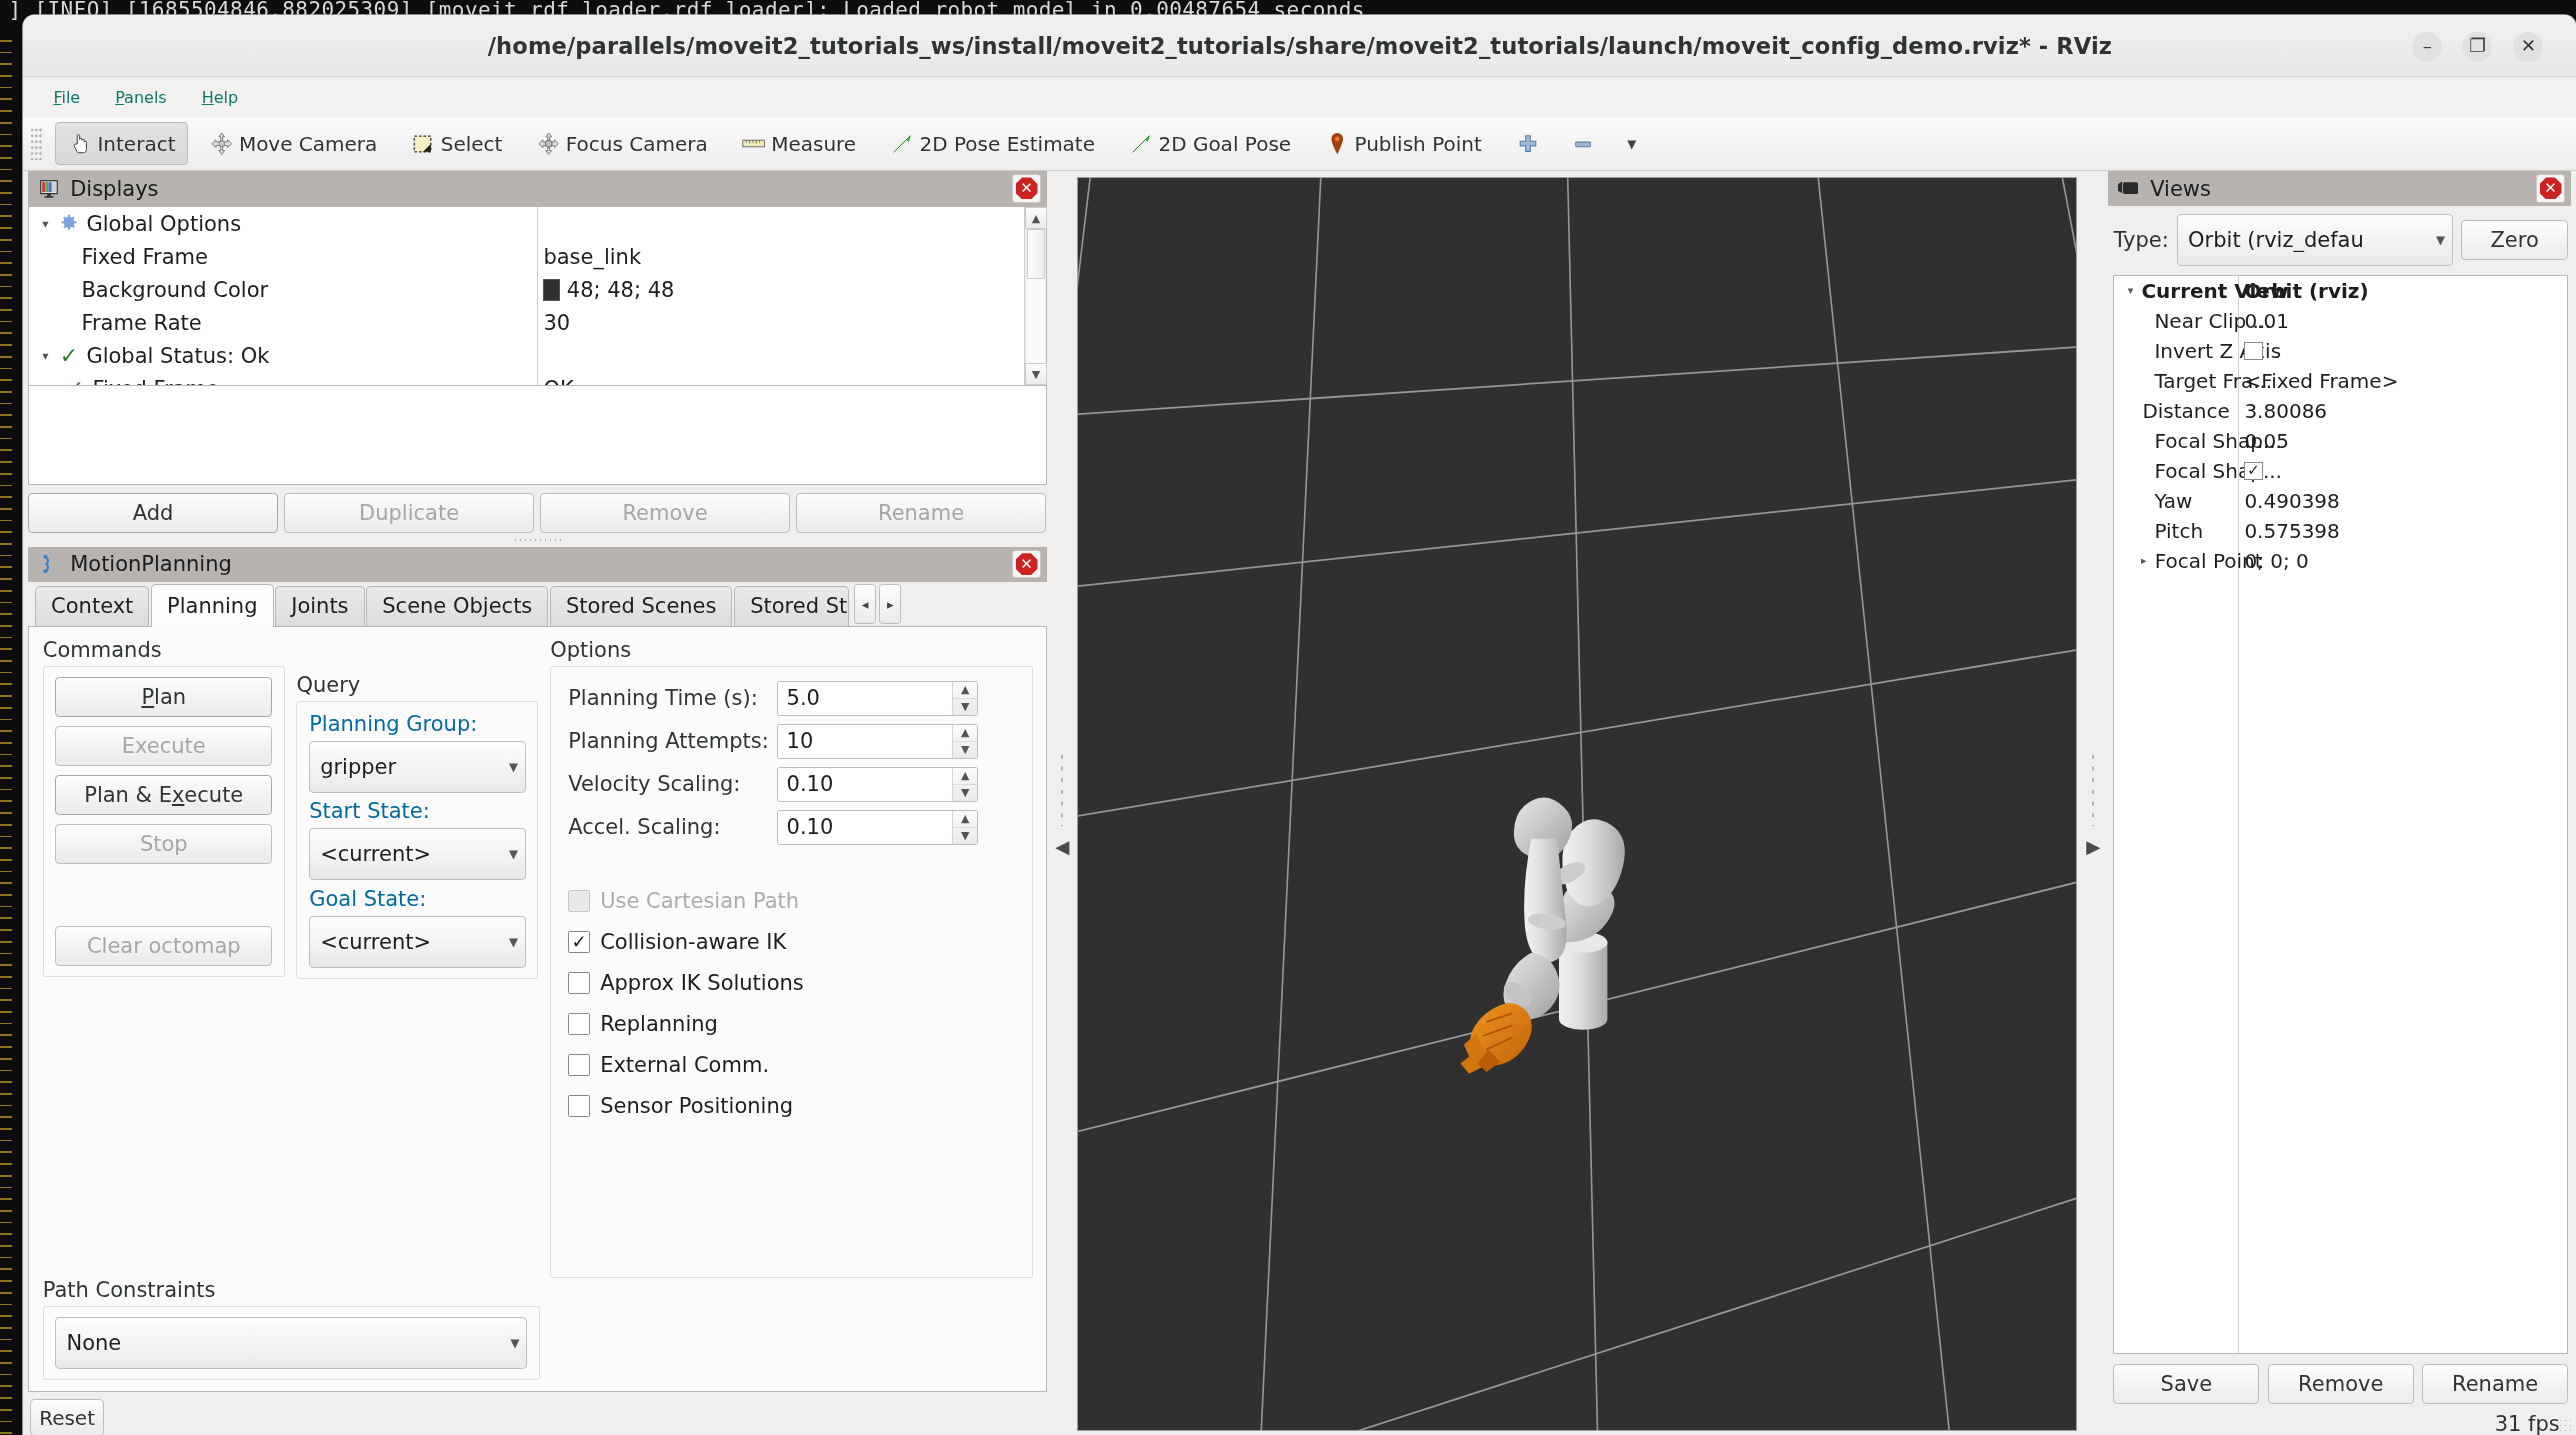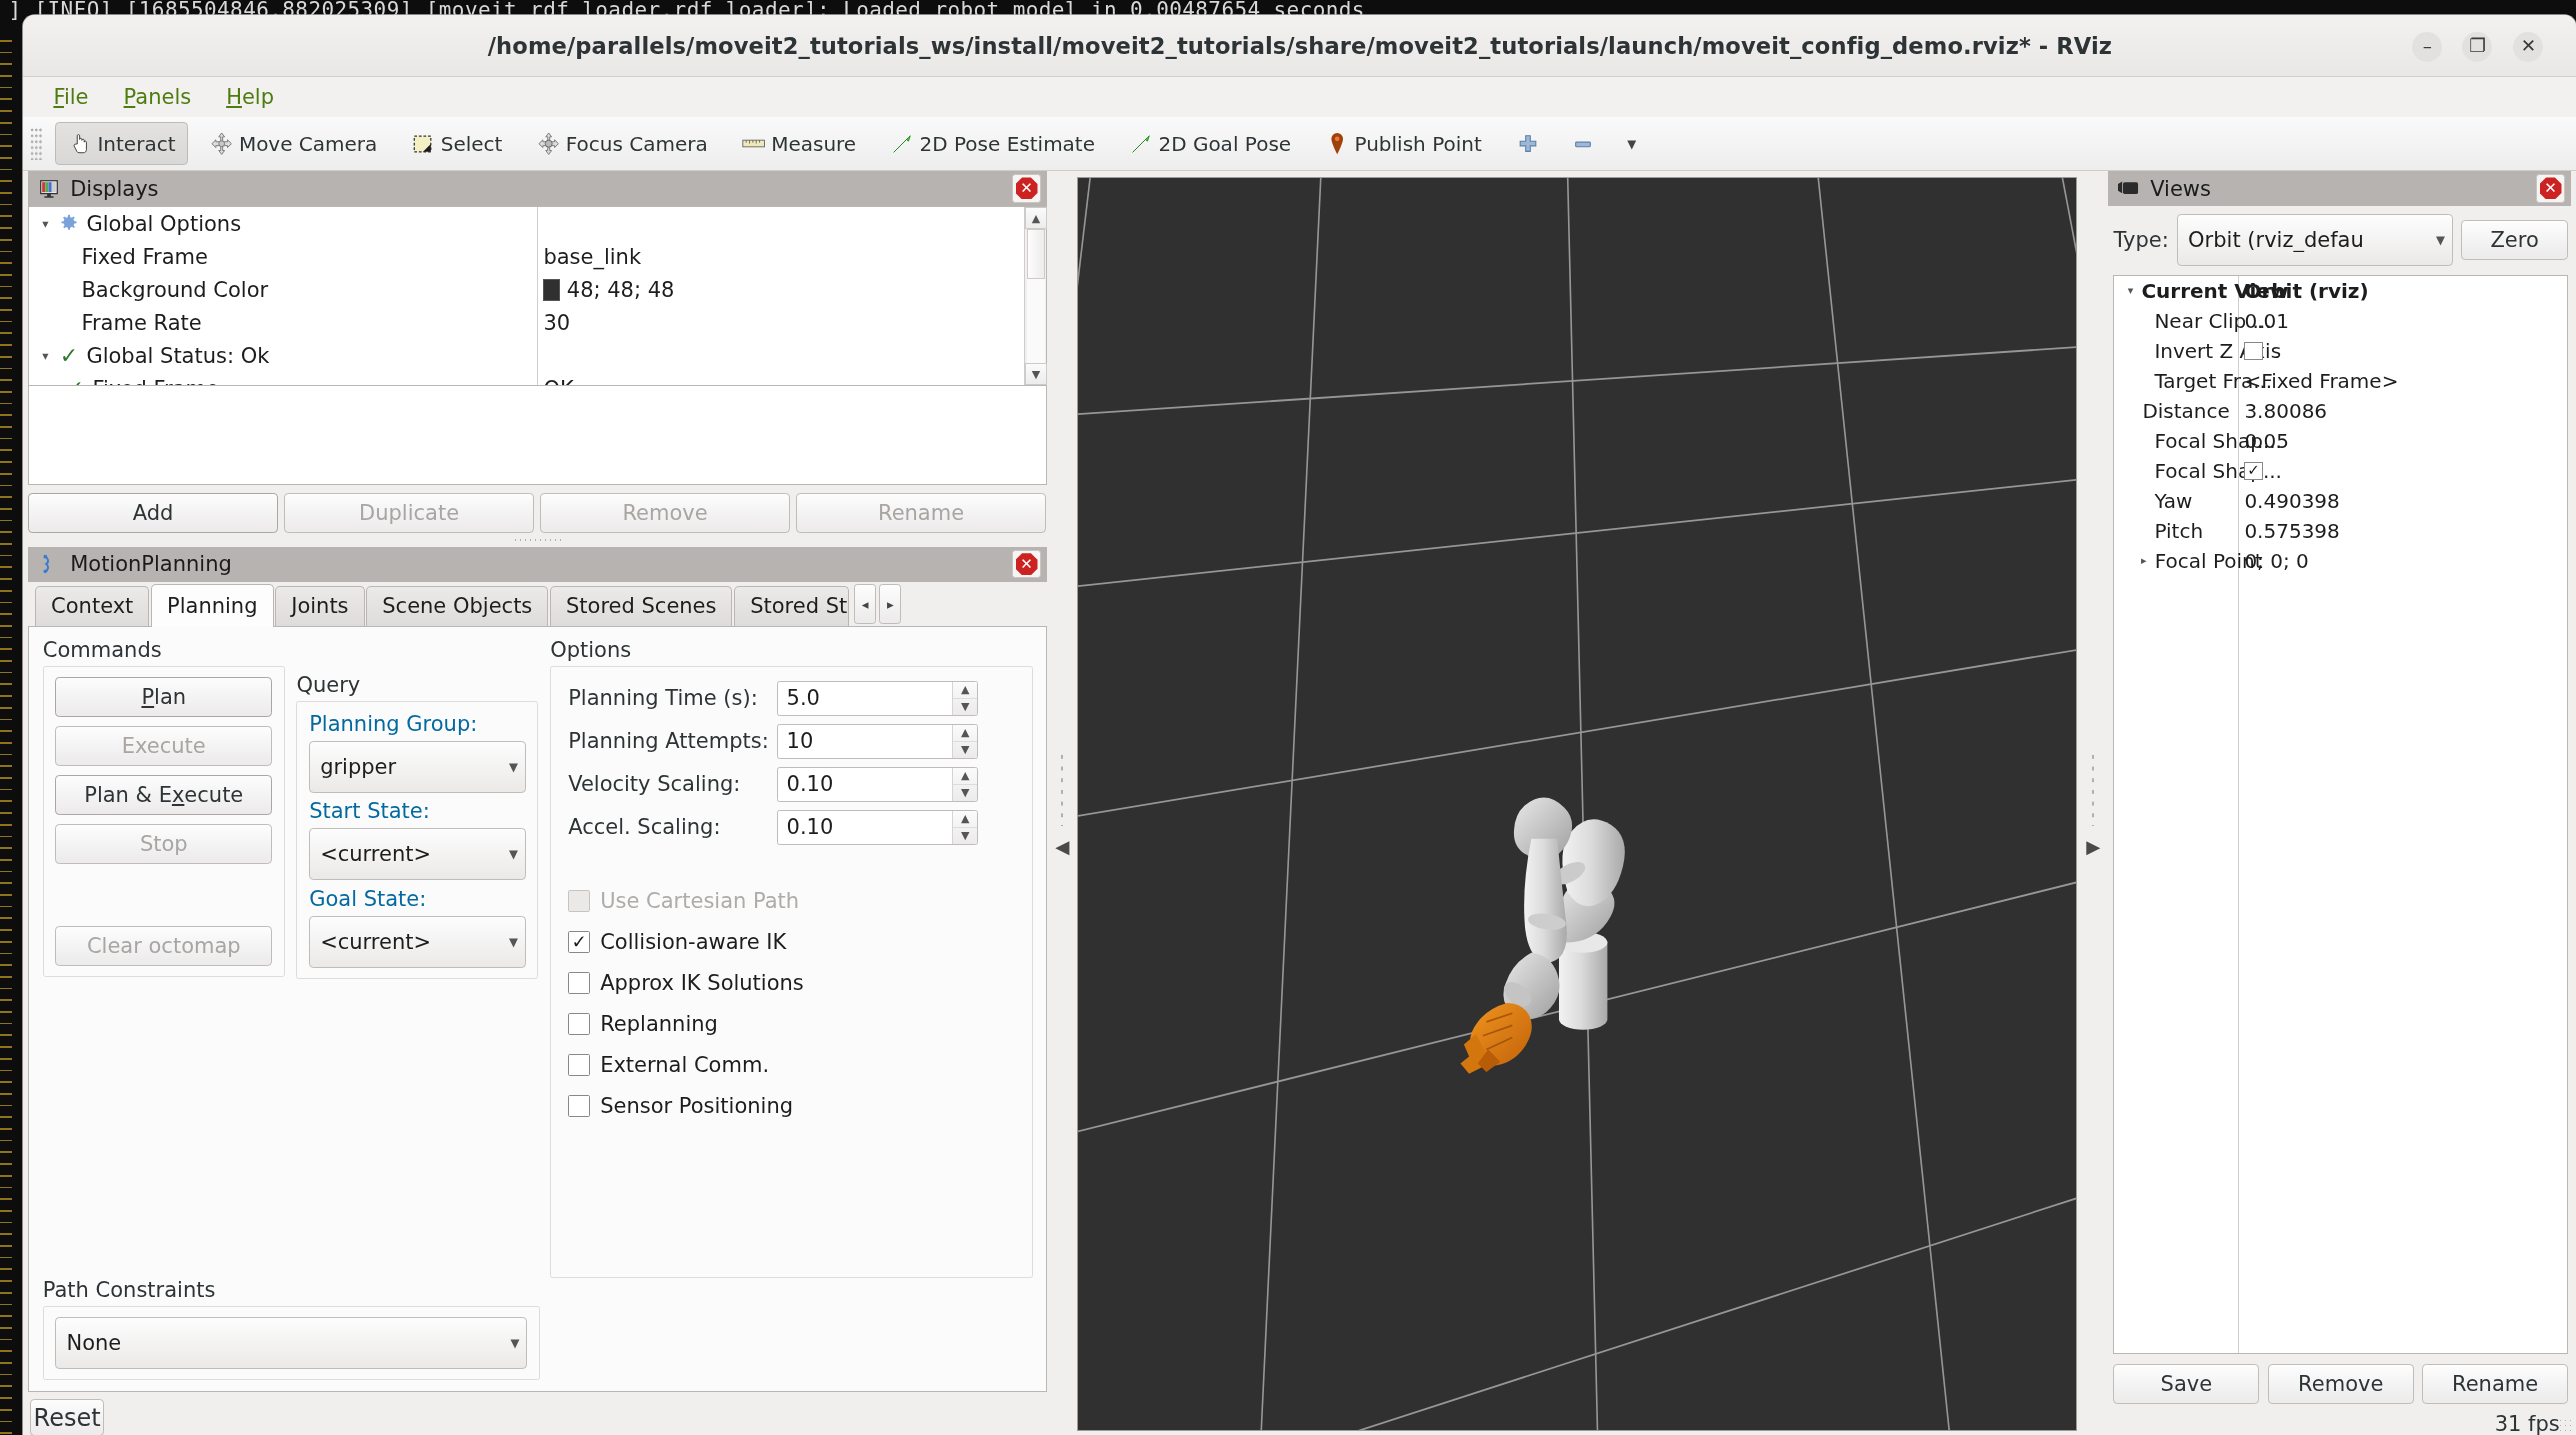--- a/index.html
+++ b/index.html
@@ -70,21 +70,21 @@
   
   #menu-bar {
     height: 40px;
     display: flex; align-items: center;
     padding-left: 15px;
     background: #f2f1f0;
     gap: 5px;
   }
   .menu-item {
     padding: 5px 15px;
-    font-size: 21px; color: #4d7c0f;
+    font-size: 16px; color: #0f766e;
     cursor: pointer;
   }
   .menu-item u { text-decoration: underline; }
 
   
   #toolbar {
     height: 54px;
     display: flex; align-items: center;
     background: linear-gradient(to bottom,#fafafa,#eeeded);
     border-bottom: 0.8px solid #cfccc9;
@@ -337,21 +337,21 @@
     border: 0.8px solid #8a8784; border-radius: 1.7px;
     display:flex; align-items:center; justify-content:center;
     font-size: 18.4px; color:#1a1a1a; line-height:1;
     flex: 0 0 22px;
   }
   .check-row.disabled .cbox { background:#ebe9e8; border-color:#c6c3c0;}
 
   #path-constraints-wrap { margin-top: auto; }
 
   #reset-row { padding: 6.7px 0 0 1.7px; }
-  #reset-btn { min-width: 74px; width: 74px; height: 37px; font-size: 24px; }
+  #reset-btn { min-width: 74px; width: 74px; height: 37px; font-size: 20px; }
 
   
   .collapse-handle {
     width: 30px;
     display:flex; flex-direction:column; align-items:center; justify-content:center;
     background:#f0efee; gap: 11.7px;
     flex: 0 0 30px;
     cursor: pointer;
   }
   .collapse-handle .dots {

